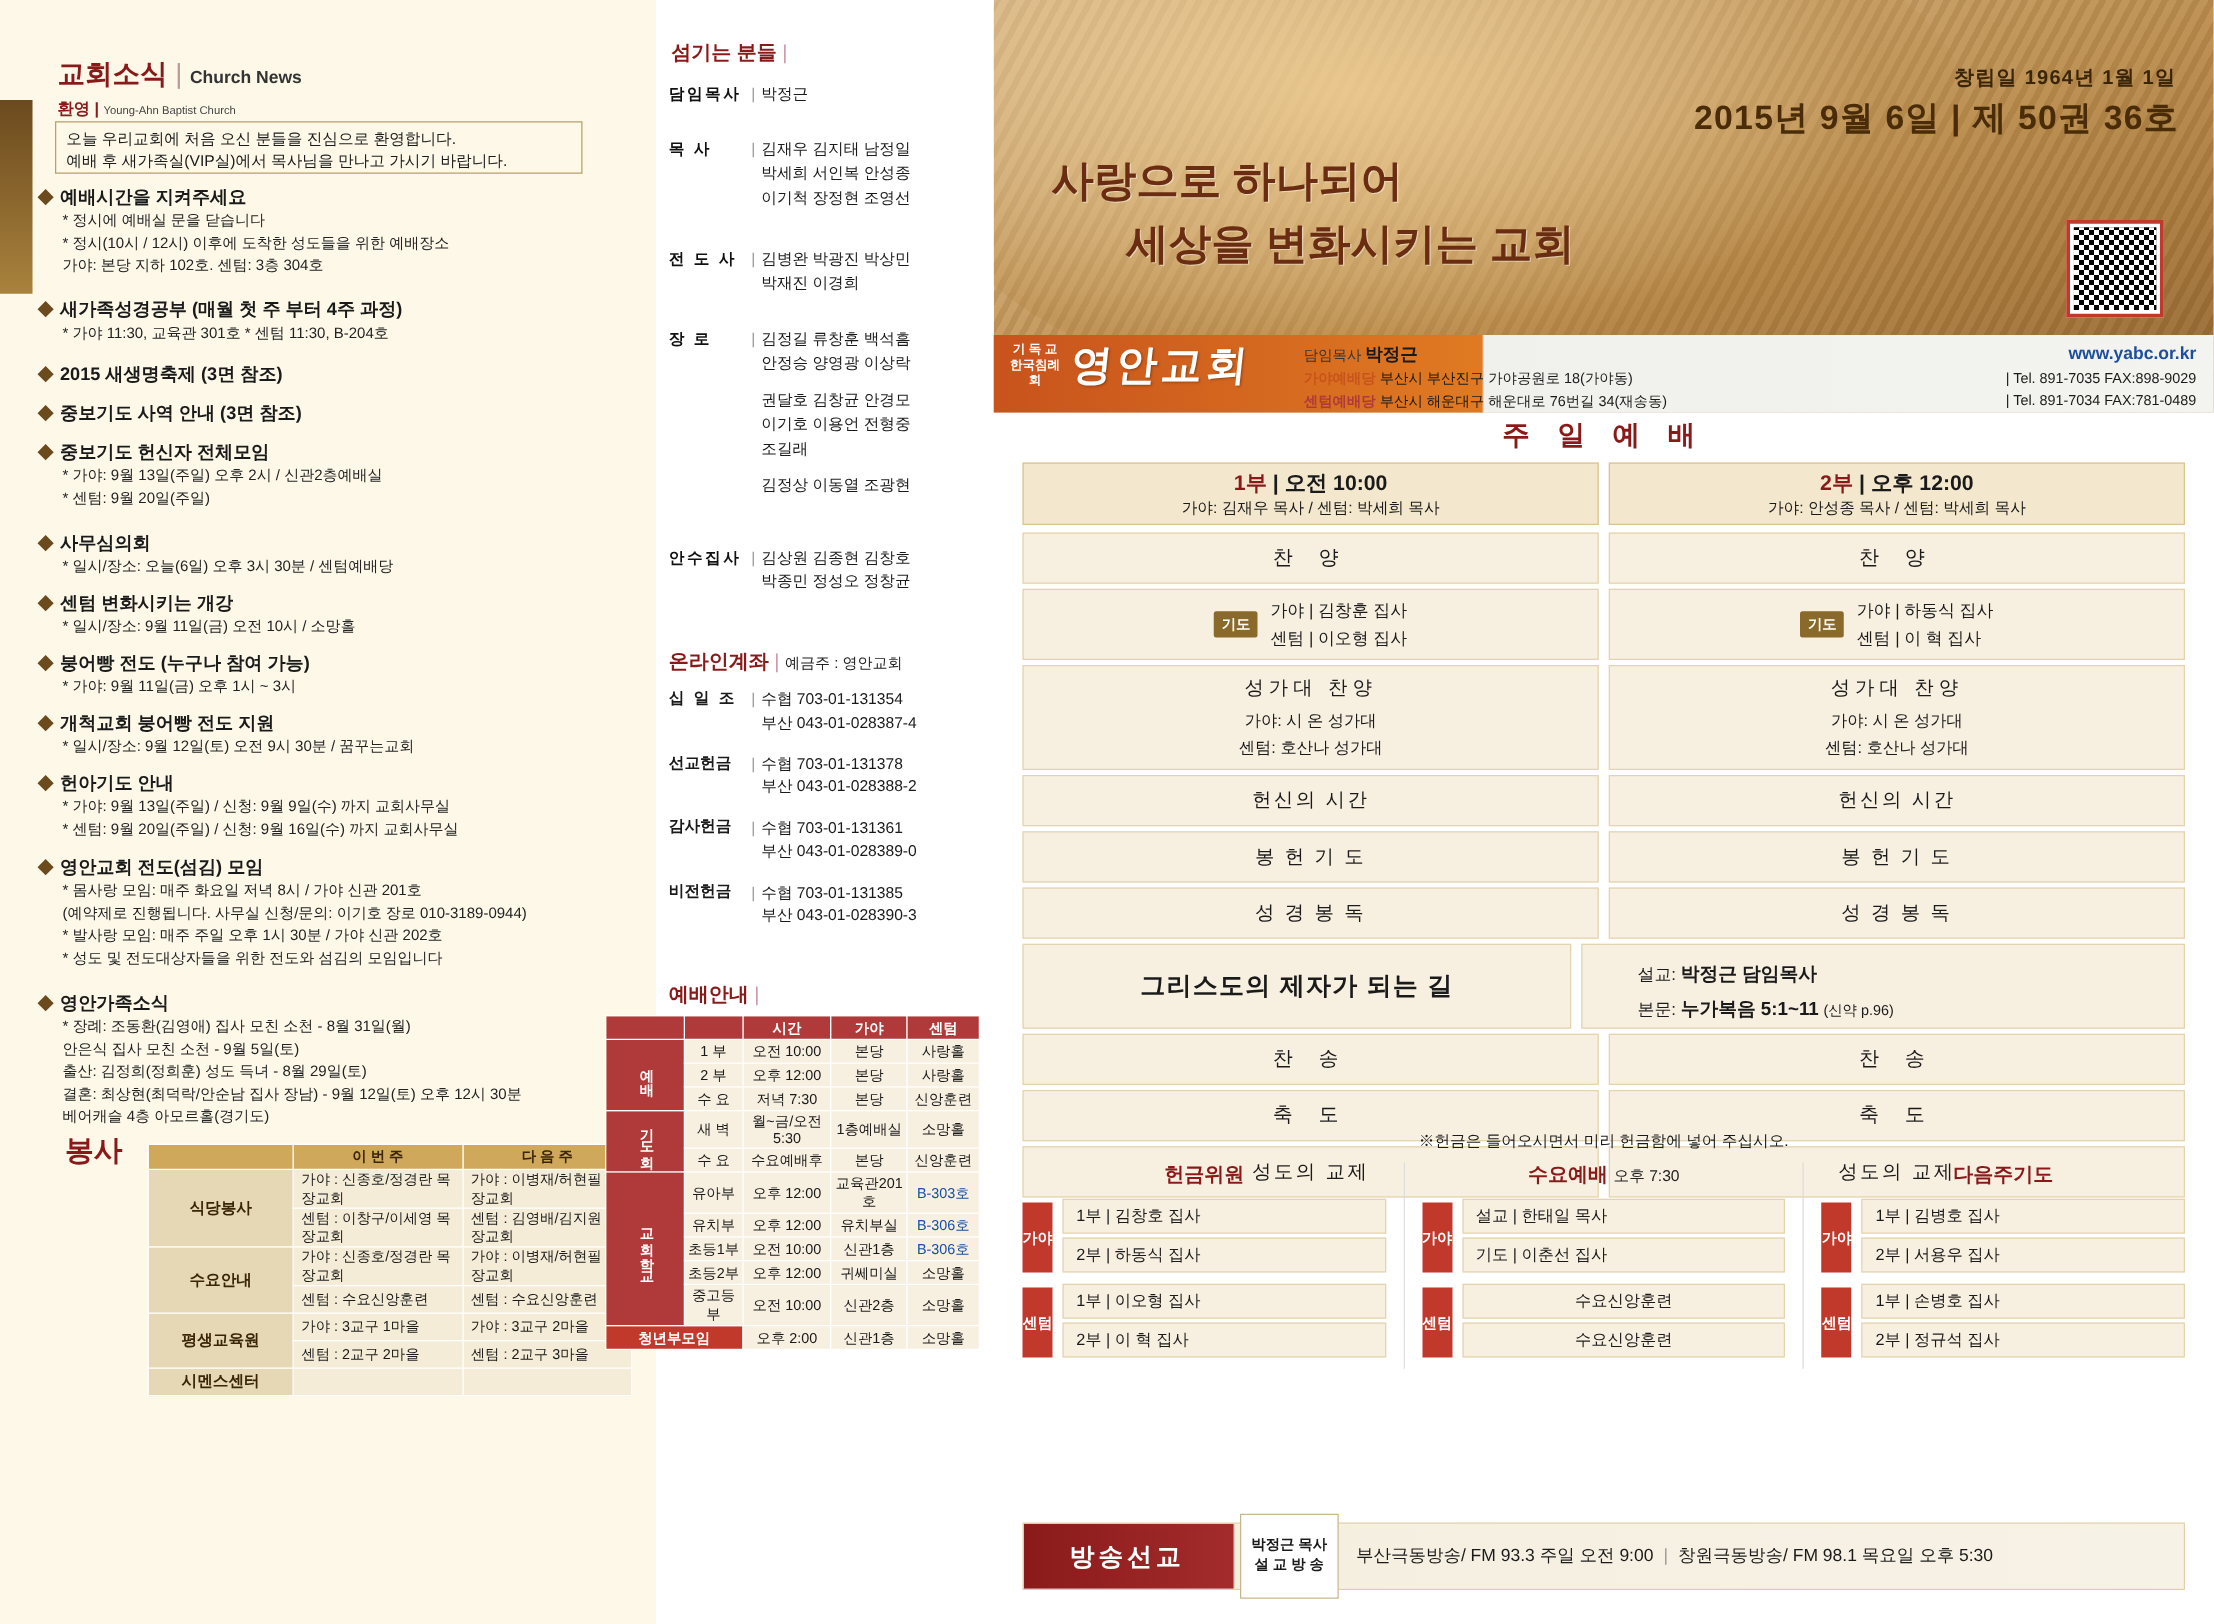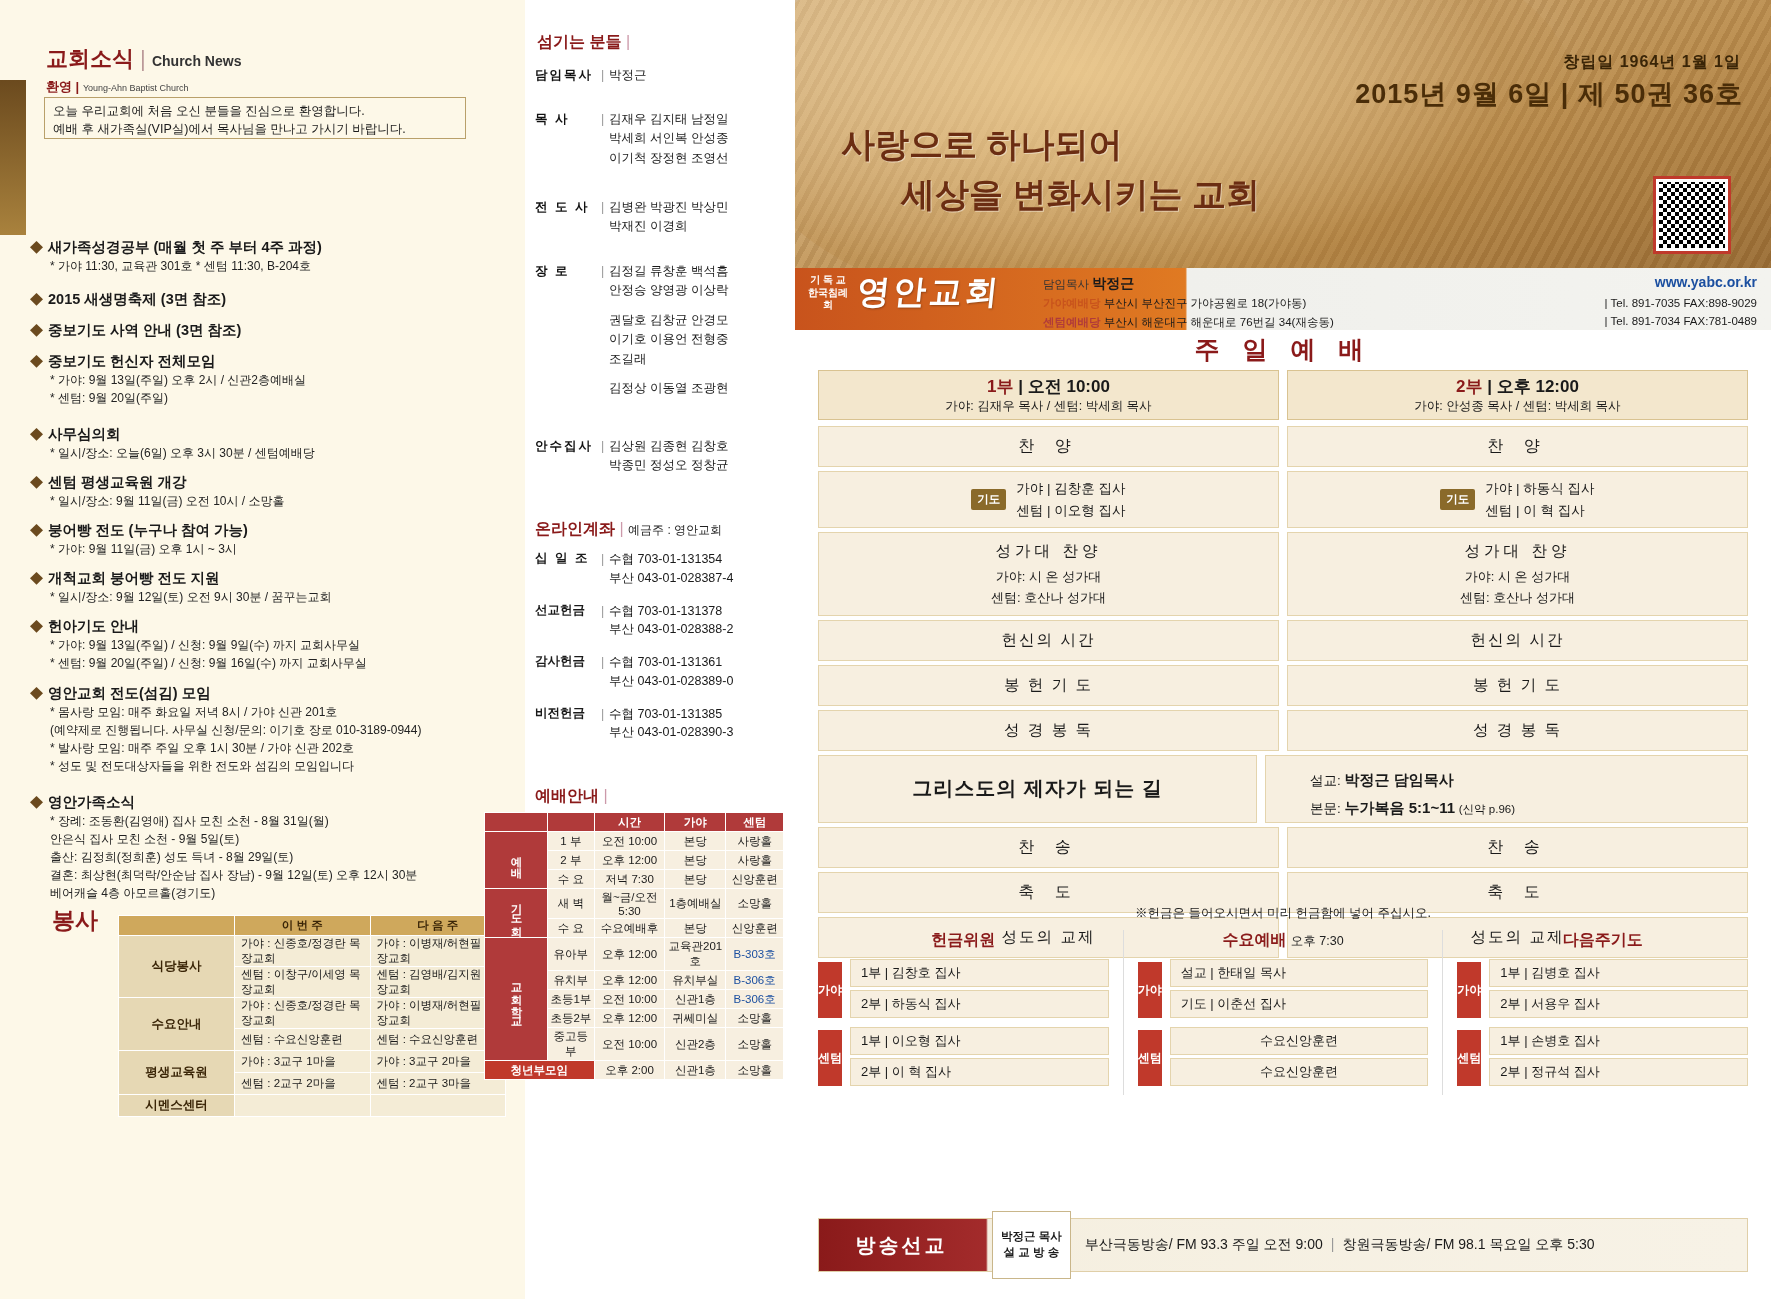--- a/index.html
+++ b/index.html
@@ -104,21 +104,21 @@
   .ban-left { position:absolute; left:10px; top:6px; width:46px; font-size:10px; line-height:1.25; color:#fff; font-weight:bold; text-align:center; }
   .ban-logo { position:absolute; left:62px; top:2px; font-size:33px; font-weight:bold; color:#fff;
      font-family:"DejaVu Serif", serif; letter-spacing:3px; transform:skewX(-6deg); text-shadow:1px 1px 2px rgba(0,0,0,.3); }
   .ban-addr { position:absolute; left:248px; top:4px; font-size:11.5px; line-height:1.6; }
   .ban-addr .red { color:#b03a3a; font-weight:bold; }
   .ban-addr .org { color:#c8531c; font-weight:bold; }
   .ban-url { position:absolute; right:14px; top:6px; font-size:14px; font-weight:bold; color:#1b4fa0; }
   .ban-tel { position:absolute; right:14px; top:26px; font-size:11.5px; line-height:1.6; text-align:right; }
 
   .sunday-title { position:absolute; left:795px; top:333px; width:976px; text-align:center;
-      font-size:25px; font-weight:bold; color:#8a1a1a; letter-spacing:8px; }
+      font-size:22px; font-weight:bold; color:#8a1a1a; letter-spacing:8px; }
 
   .wtable { position:absolute; left:818px; top:370px; width:930px; }
   .wrow { display:flex; gap:8px; }
   .wcell { flex:1; background:#f7efe0; border:1px solid #e4d4ad; text-align:center; }
   .whead { background:#f3e7cd; border:1px solid #d9c391; height:50px; }
   .whead .h1 { font-size:17px; font-weight:bold; padding-top:4px; }
   .whead .h1 b { color:#8a1a1a; }
   .whead .h2 { font-size:12.5px; }
   .wline { font-size:16px; letter-spacing:8px; padding:9px 0; }
   .wline.small { font-size:13.5px; letter-spacing:0; }
@@ -167,20 +167,28 @@
     </div>
 
     <div class="welcome-label">
       <span>환영</span><span class="bar"> | </span><span class="en">Young-Ahn Baptist Church</span>
     </div>
     <div class="welcome-box">
       <div>오늘 우리교회에 처음 오신 분들을 진심으로 환영합니다.</div>
       <div>예배 후 새가족실(VIP실)에서 목사님을 만나고 가시기 바랍니다.</div>
     </div>
 
+    <div class="item" style="top:148px">
+      <div class="hd"><span class="dia">◆</span><span>예배시간을 지켜주세요</span></div>
+      <div class="sub">
+        <div>* 정시에 예배실 문을 닫습니다</div>
+          <div>* 정시(10시 / 12시) 이후에 도착한 성도들을 위한 예배장소</div>
+          <div>  가야: 본당 지하 102호.  센텀: 3층 304호</div>
+      </div>
+    </div>
 
     <div class="item" style="top:238px">
       <div class="hd"><span class="dia">◆</span><span>새가족성경공부 (매월 첫 주 부터 4주 과정)</span></div>
       <div class="sub">
           <div>* 가야 11:30, 교육관 301호  * 센텀 11:30, B-204호</div>
         </div>
     </div>
 
     <div class="item" style="top:290px">
       <div class="hd"><span class="dia">◆</span><span>2015 새생명축제 (3면 참조)</span></div>
@@ -199,21 +207,21 @@
     </div>
 
     <div class="item" style="top:425px">
       <div class="hd"><span class="dia">◆</span><span>사무심의회</span></div>
       <div class="sub">
           <div>* 일시/장소: 오늘(6일) 오후 3시 30분 / 센텀예배당</div>
         </div>
     </div>
 
     <div class="item" style="top:473px">
-      <div class="hd"><span class="dia">◆</span><span>센텀 평생교육원 개강</span></div>
+      <div class="hd"><span class="dia">◆</span><span>센텀 변화시키는 개강</span></div>
       <div class="sub">
           <div>* 일시/장소: 9월 11일(금) 오전 10시 / 소망홀</div>
         </div>
     </div>
 
     <div class="item" style="top:521px">
       <div class="hd"><span class="dia">◆</span><span>붕어빵 전도 (누구나 참여 가능)</span></div>
       <div class="sub">
           <div>* 가야: 9월 11일(금) 오후 1시 ~ 3시</div>
         </div>

